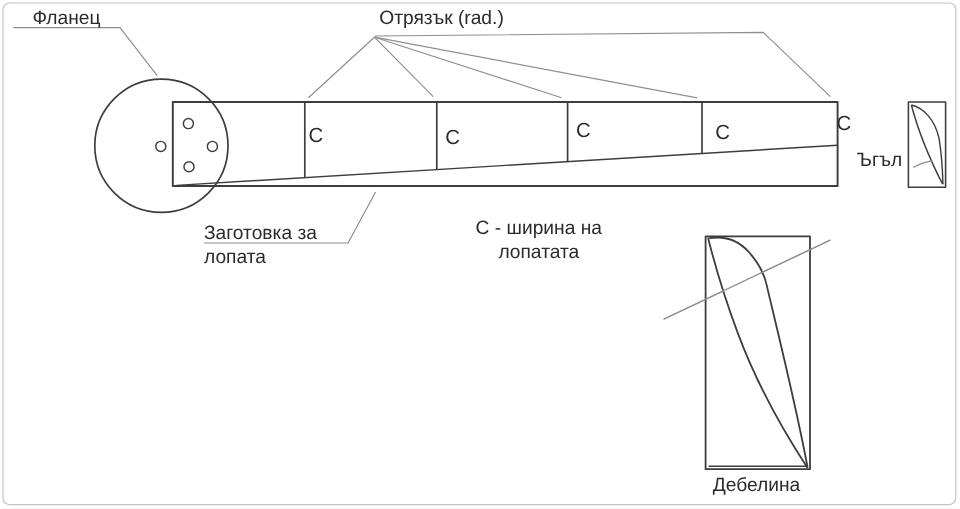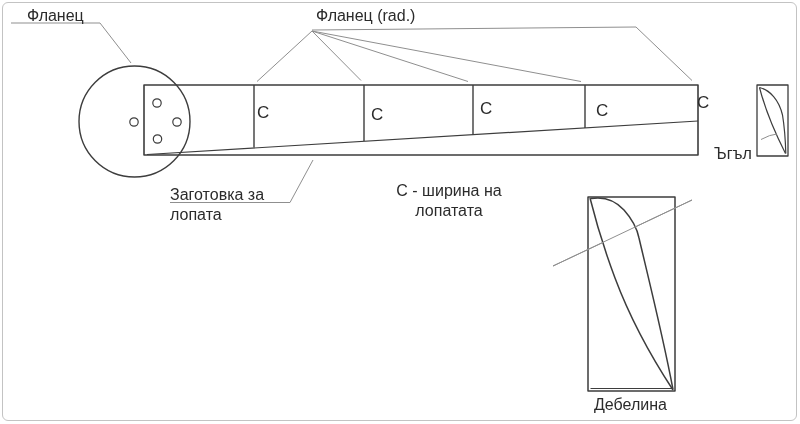--- a/index.html
+++ b/index.html
@@ -73,33 +73,33 @@
     <path class="ln-main" d="M588,197 H675 V391 H588 Z" stroke-width="1.5"></path>
     <path class="ln-main" d="M590,198 C596,222 606,254 615,278 C630,318 652,358 673,390" stroke-width="1.5"></path>
     <path class="ln-main" d="M591,198.5 C603,196.5 615,200 624,210 C632,219 637,228 639,238 C646,268 663,336 673,389.5" stroke-width="1.5"></path>
     <path class="ln-leader" d="M553,266 L692,200" stroke-width="1"></path>
     <path class="ln-leader" d="M553,266 L603,242.5" stroke-width="1" marker-end="url(#ahE)"></path>
     <path class="ln-leader" d="M692,200 L634,227.5" stroke-width="1" marker-end="url(#ahE)"></path>
     <path class="ln-main" d="M590.5,388.5 L672.5,388.5" stroke-width="1.2" marker-start="url(#ahS)" marker-end="url(#ahE)"></path>
   </svg>
 
   <div class="lbl" style="left:27px; top:6px;">Фланец</div>
-  <div class="lbl" style="left:316px; top:6px;">Фланец (rad.)</div>
+  <div class="lbl" style="left:316px; top:6px;">Отрязък (rad.)</div>
 
   <div class="lbl center" style="left:384px; top:181px; width:130px;">
     <span style="display:block">С - ширина на</span>
     <span style="display:block">лопатата</span>
   </div>
 
   <div class="lbl" style="left:170px; top:185px;">
     <span style="display:block">Заготовка за</span>
     <span style="display:block">лопата</span>
   </div>
 
-  <div class="lbl" style="left:714px; top:144px;">Ъгъл</div>
+  <div class="lbl" style="left:714px; top:124px;">Ъгъл</div>
   <div class="lbl" style="left:594px; top:395px;">Дебелина</div>
 
   <div class="lbl cmark" style="left:257px; top:104px;">С</div>
   <div class="lbl cmark" style="left:371px; top:106px;">С</div>
   <div class="lbl cmark" style="left:480px; top:100px;">С</div>
   <div class="lbl cmark" style="left:596px; top:102px;">С</div>
   <div class="lbl cmark" style="left:697px; top:94px;">С</div>
 
 </div>
 

